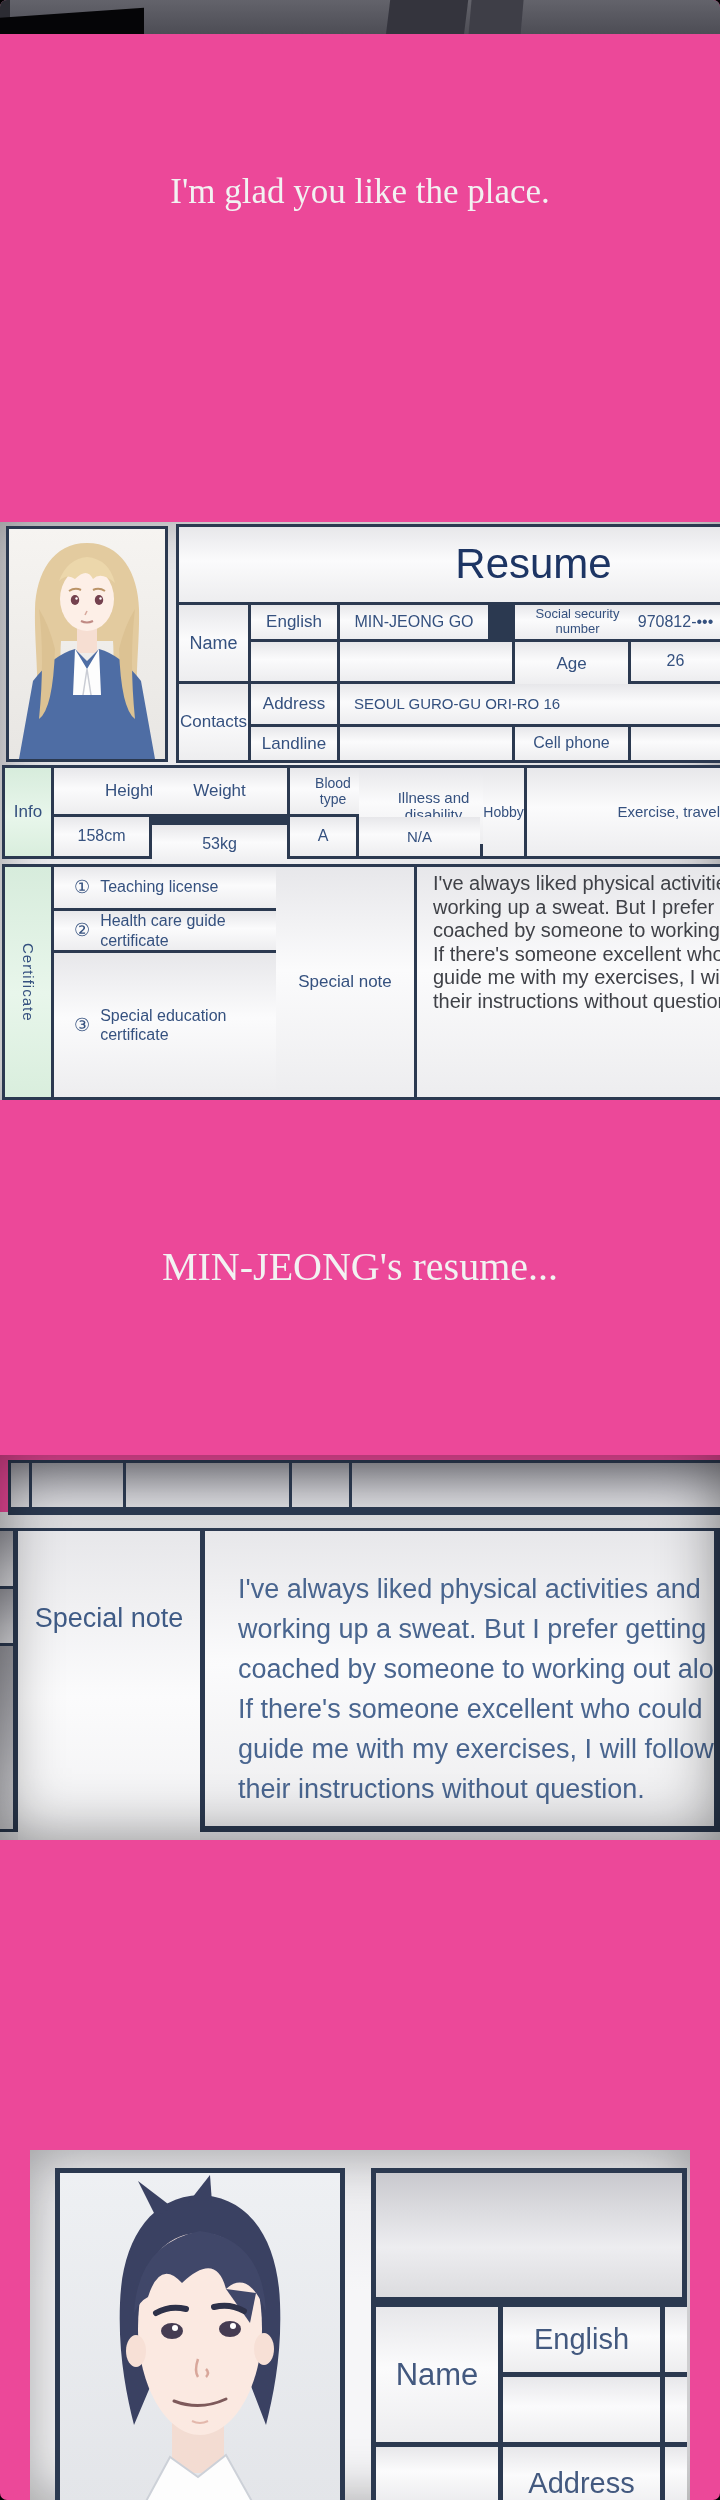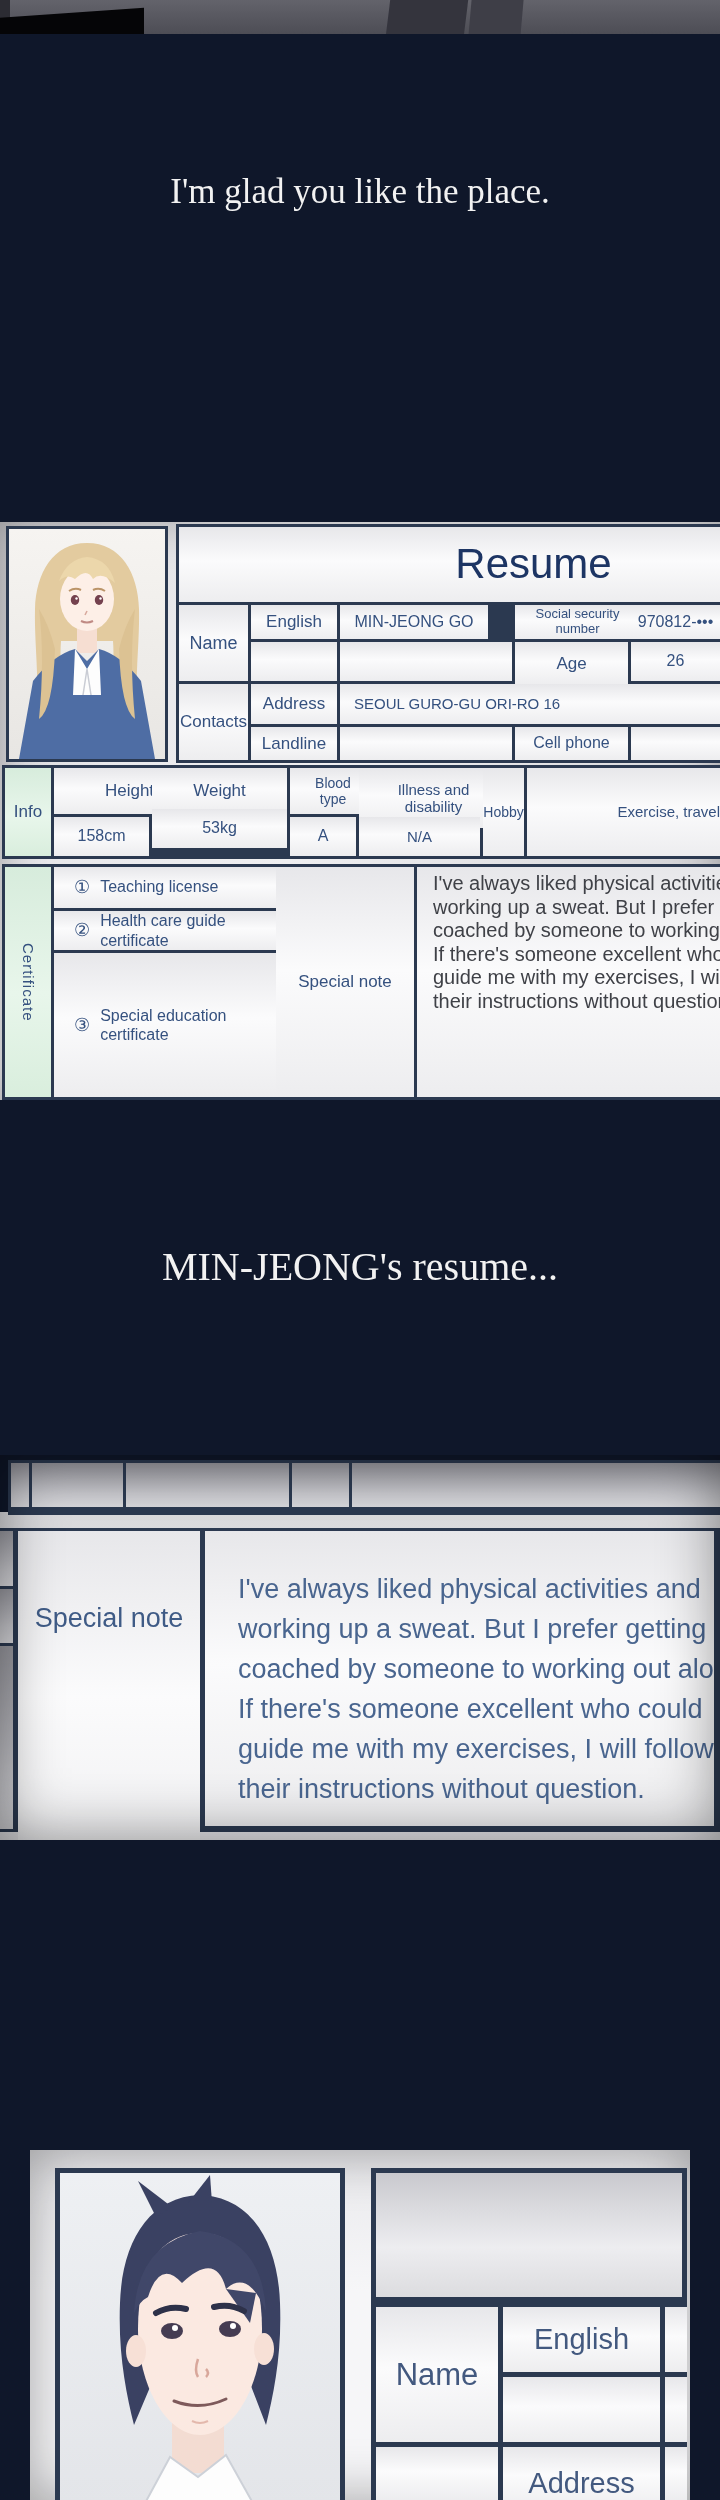--- a/index.html
+++ b/index.html
@@ -1,17 +1,17 @@
 <!DOCTYPE html>
 <html><head>
 <meta charset="utf-8">
 <style>
   html,body{margin:0;padding:0;background:#000;}
-  #page{position:relative;width:720px;height:2500px;background:#0f172a;overflow:hidden;
-        font-family:"Liberation Sans",sans-serif;}
+  #page{position:relative;width:720px;height:2500px;background:#ec4899;overflow:hidden;
+        font-family:"Liberation Sans",sans-serif;border-radius:7px;}
   .abs{position:absolute;box-sizing:border-box;}
   
   .narr{position:absolute;left:0;width:720px;text-align:center;color:#f2f2f2;
         font-family:"Liberation Serif",serif;}
   
   .sheet1{background:linear-gradient(115deg,#c9c9cd 0%,#e9e9ec 22%,#efeff1 45%,#dedee1 75%,#c7c7cb 100%);
           box-shadow:inset 0 0 45px rgba(0,0,0,.28);}
   .tbl{position:absolute;background:#2b3950;}
   .cell{position:absolute;display:flex;align-items:center;justify-content:center;
         background:linear-gradient(180deg,#e7e7ea 0%,#fbfbfc 45%,#ededef 100%);
@@ -97,24 +97,24 @@
       <div class="cell" style="left:164px;top:203px;width:172px;height:33px;"></div>
       <div class="cell" style="left:339px;top:203px;width:113px;height:33px;font-size:16px;">Cell phone</div>
       <div class="cell" style="left:455px;top:203px;width:89px;height:33px;"></div>
     </div>
 
     <div class="tbl" style="left:2px;top:243px;width:718px;height:94px;">
       <div class="cell green" style="left:3px;top:3px;width:46px;height:88px;font-size:17px;">Info</div>
       <div class="cell" style="left:52px;top:3px;width:95px;height:46px;font-size:17px;padding-left:28px;">Height</div>
       <div class="cell" style="left:52px;top:52px;width:95px;height:39px;font-size:16px;">158cm</div>
       <div class="cell" style="left:150px;top:3px;width:135px;height:46px;font-size:17px;">Weight</div>
-      <div class="cell" style="left:150px;top:44px;width:135px;height:39px;font-size:16px;">53kg</div>
+      <div class="cell" style="left:150px;top:60px;width:135px;height:39px;font-size:16px;">53kg</div>
       <div class="cell" style="left:288px;top:3px;width:66px;height:46px;font-size:14px;padding:0 10px;">Blood type</div>
       <div class="cell" style="left:288px;top:52px;width:66px;height:39px;font-size:16px;">A</div>
-      <div class="cell" style="left:357px;top:3px;width:121px;height:60px;font-size:15px;padding:0 14px;">Illness and disability</div>
+      <div class="cell" style="left:357px;top:3px;width:121px;height:60px;font-size:15px;padding:8px 14px;">Illness and disability</div>
       <div class="cell" style="left:357px;top:52px;width:121px;height:39px;font-size:15px;">N/A</div>
       <div class="cell" style="left:481px;top:3px;width:41px;height:88px;font-size:14px;">Hobby</div>
       <div class="cell" style="left:525px;top:3px;width:193px;height:88px;font-size:15px;justify-content:flex-end;padding-right:18px;white-space:nowrap;">Exercise, travel</div>
     </div>
 
     <div class="tbl" style="left:2px;top:342px;width:718px;height:236px;">
       <div class="cell green vtext" style="left:3px;top:3px;width:46px;height:230px;font-size:15px;">Certificate</div>
       <div class="cell" style="left:52px;top:3px;width:219px;height:41px;justify-content:flex-start;padding-left:20px;font-size:16px;">
         <span style="margin-right:10px;font-size:18px;">①</span>
         <span>Teaching license</span>

